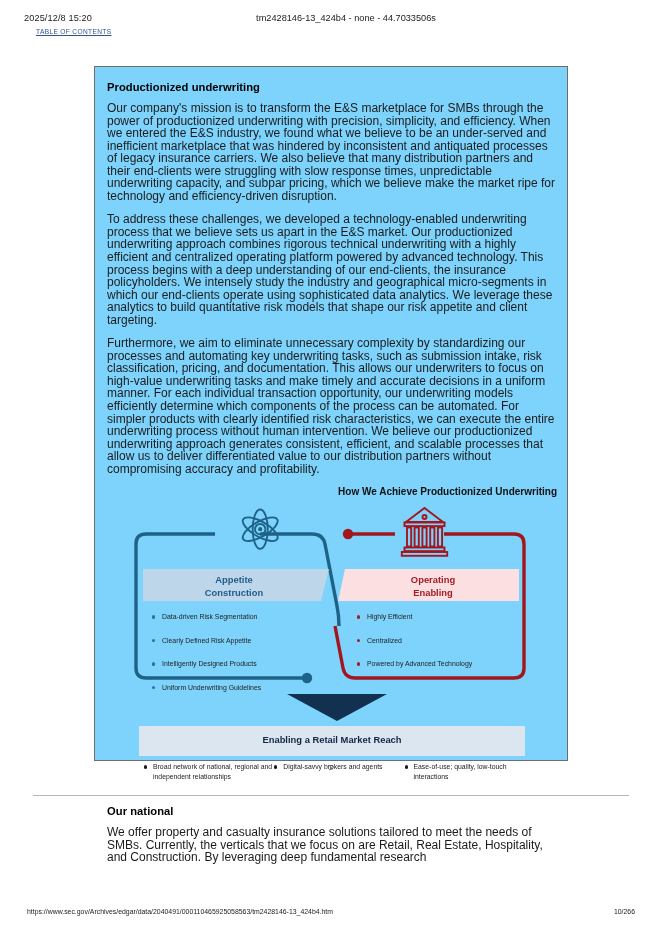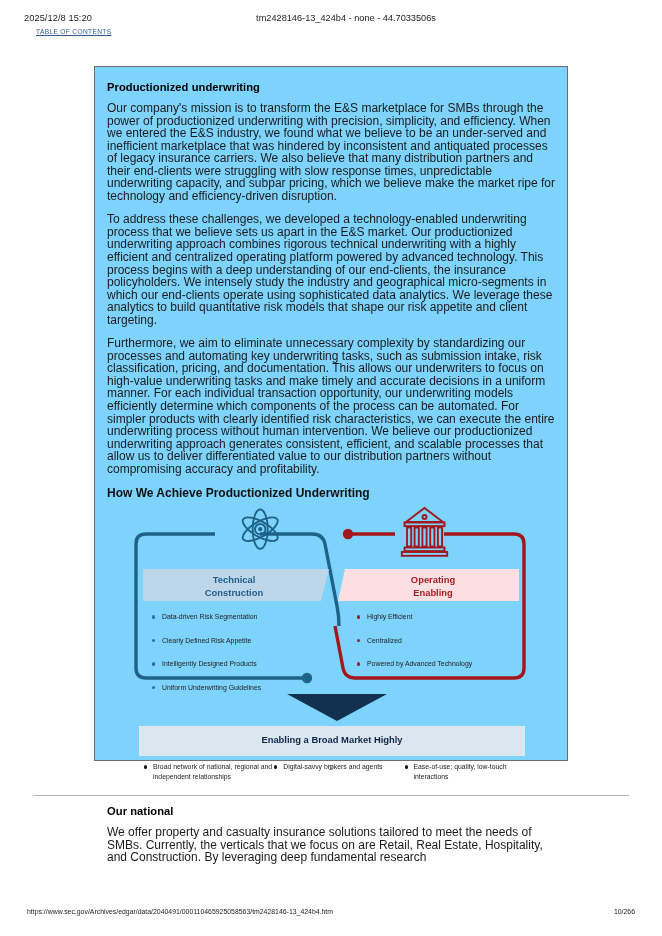--- a/index.html
+++ b/index.html
@@ -92,22 +92,22 @@
     position: relative;
     width: 450px;
     height: 305px;
     margin: 2px 0 0 0;
   }
   .info-title {
     position: absolute;
     top: 0;
     left: 0;
     width: 450px;
-    text-align: left;
-    font-size: 12px;
+    text-align: right;
+    font-size: 10px;
     font-weight: bold;
     color: #111;
   }
   .info-svg {
     position: absolute;
     top: 0;
     left: 0;
   }
 
   .col-head {
@@ -274,21 +274,21 @@
         <polygon points="36,83 222,83 214,115 36,115" fill="#bed6ea"></polygon>
 
         <polygon points="238,83 412,83 412,115 231,115" fill="#fcdfe0"></polygon>
 
         <polygon points="180,208 280,208 230,235" fill="#12304f"></polygon>
 
         <rect x="32" y="240" width="386" height="30" fill="#dce6f1"></rect>
       </svg>
 
       <div class="col-head blue" style="left:36px; top:88px; width:182px;">
-        <div>Technical</div>
+        <div>Appetite</div>
         <div>Construction</div>
       </div>
 
       <div class="col-head red" style="left:238px; top:88px; width:176px;">
         <div>Operating</div>
         <div>Enabling</div>
       </div>
 
       <ul class="bullet-list blue" style="left:45px; top:126px; width:190px;">
         <li>Data-driven Risk Segmentation</li>
@@ -296,21 +296,21 @@
         <li>Intelligently Designed Products</li>
         <li>Uniform Underwriting Guidelines</li>
       </ul>
 
       <ul class="bullet-list red" style="left:250px; top:126px; width:180px;">
         <li>Highly Efficient</li>
         <li>Centralized</li>
         <li>Powered by Advanced Technology</li>
       </ul>
 
-      <div class="reach-title" style="left:32px; top:248px; width:386px;">Enabling a Broad Market Highly</div>
+      <div class="reach-title" style="left:32px; top:248px; width:386px;">Enabling a Retail Market Reach</div>
 
       <div class="reach-cols" style="left:36px; top:276px; width:400px;">
         <div class="reach-col" style="width:130px;">Broad network of national, regional and independent relationships</div>
         <div class="reach-col" style="width:130px;">Digital-savvy brokers and agents</div>
         <div class="reach-col" style="width:140px;">Ease-of-use; quality, low-touch interactions</div>
       </div>
 
     </div>
 
     <h2 class="sec-title second" style="margin-top:14px;">Our national</h2>

